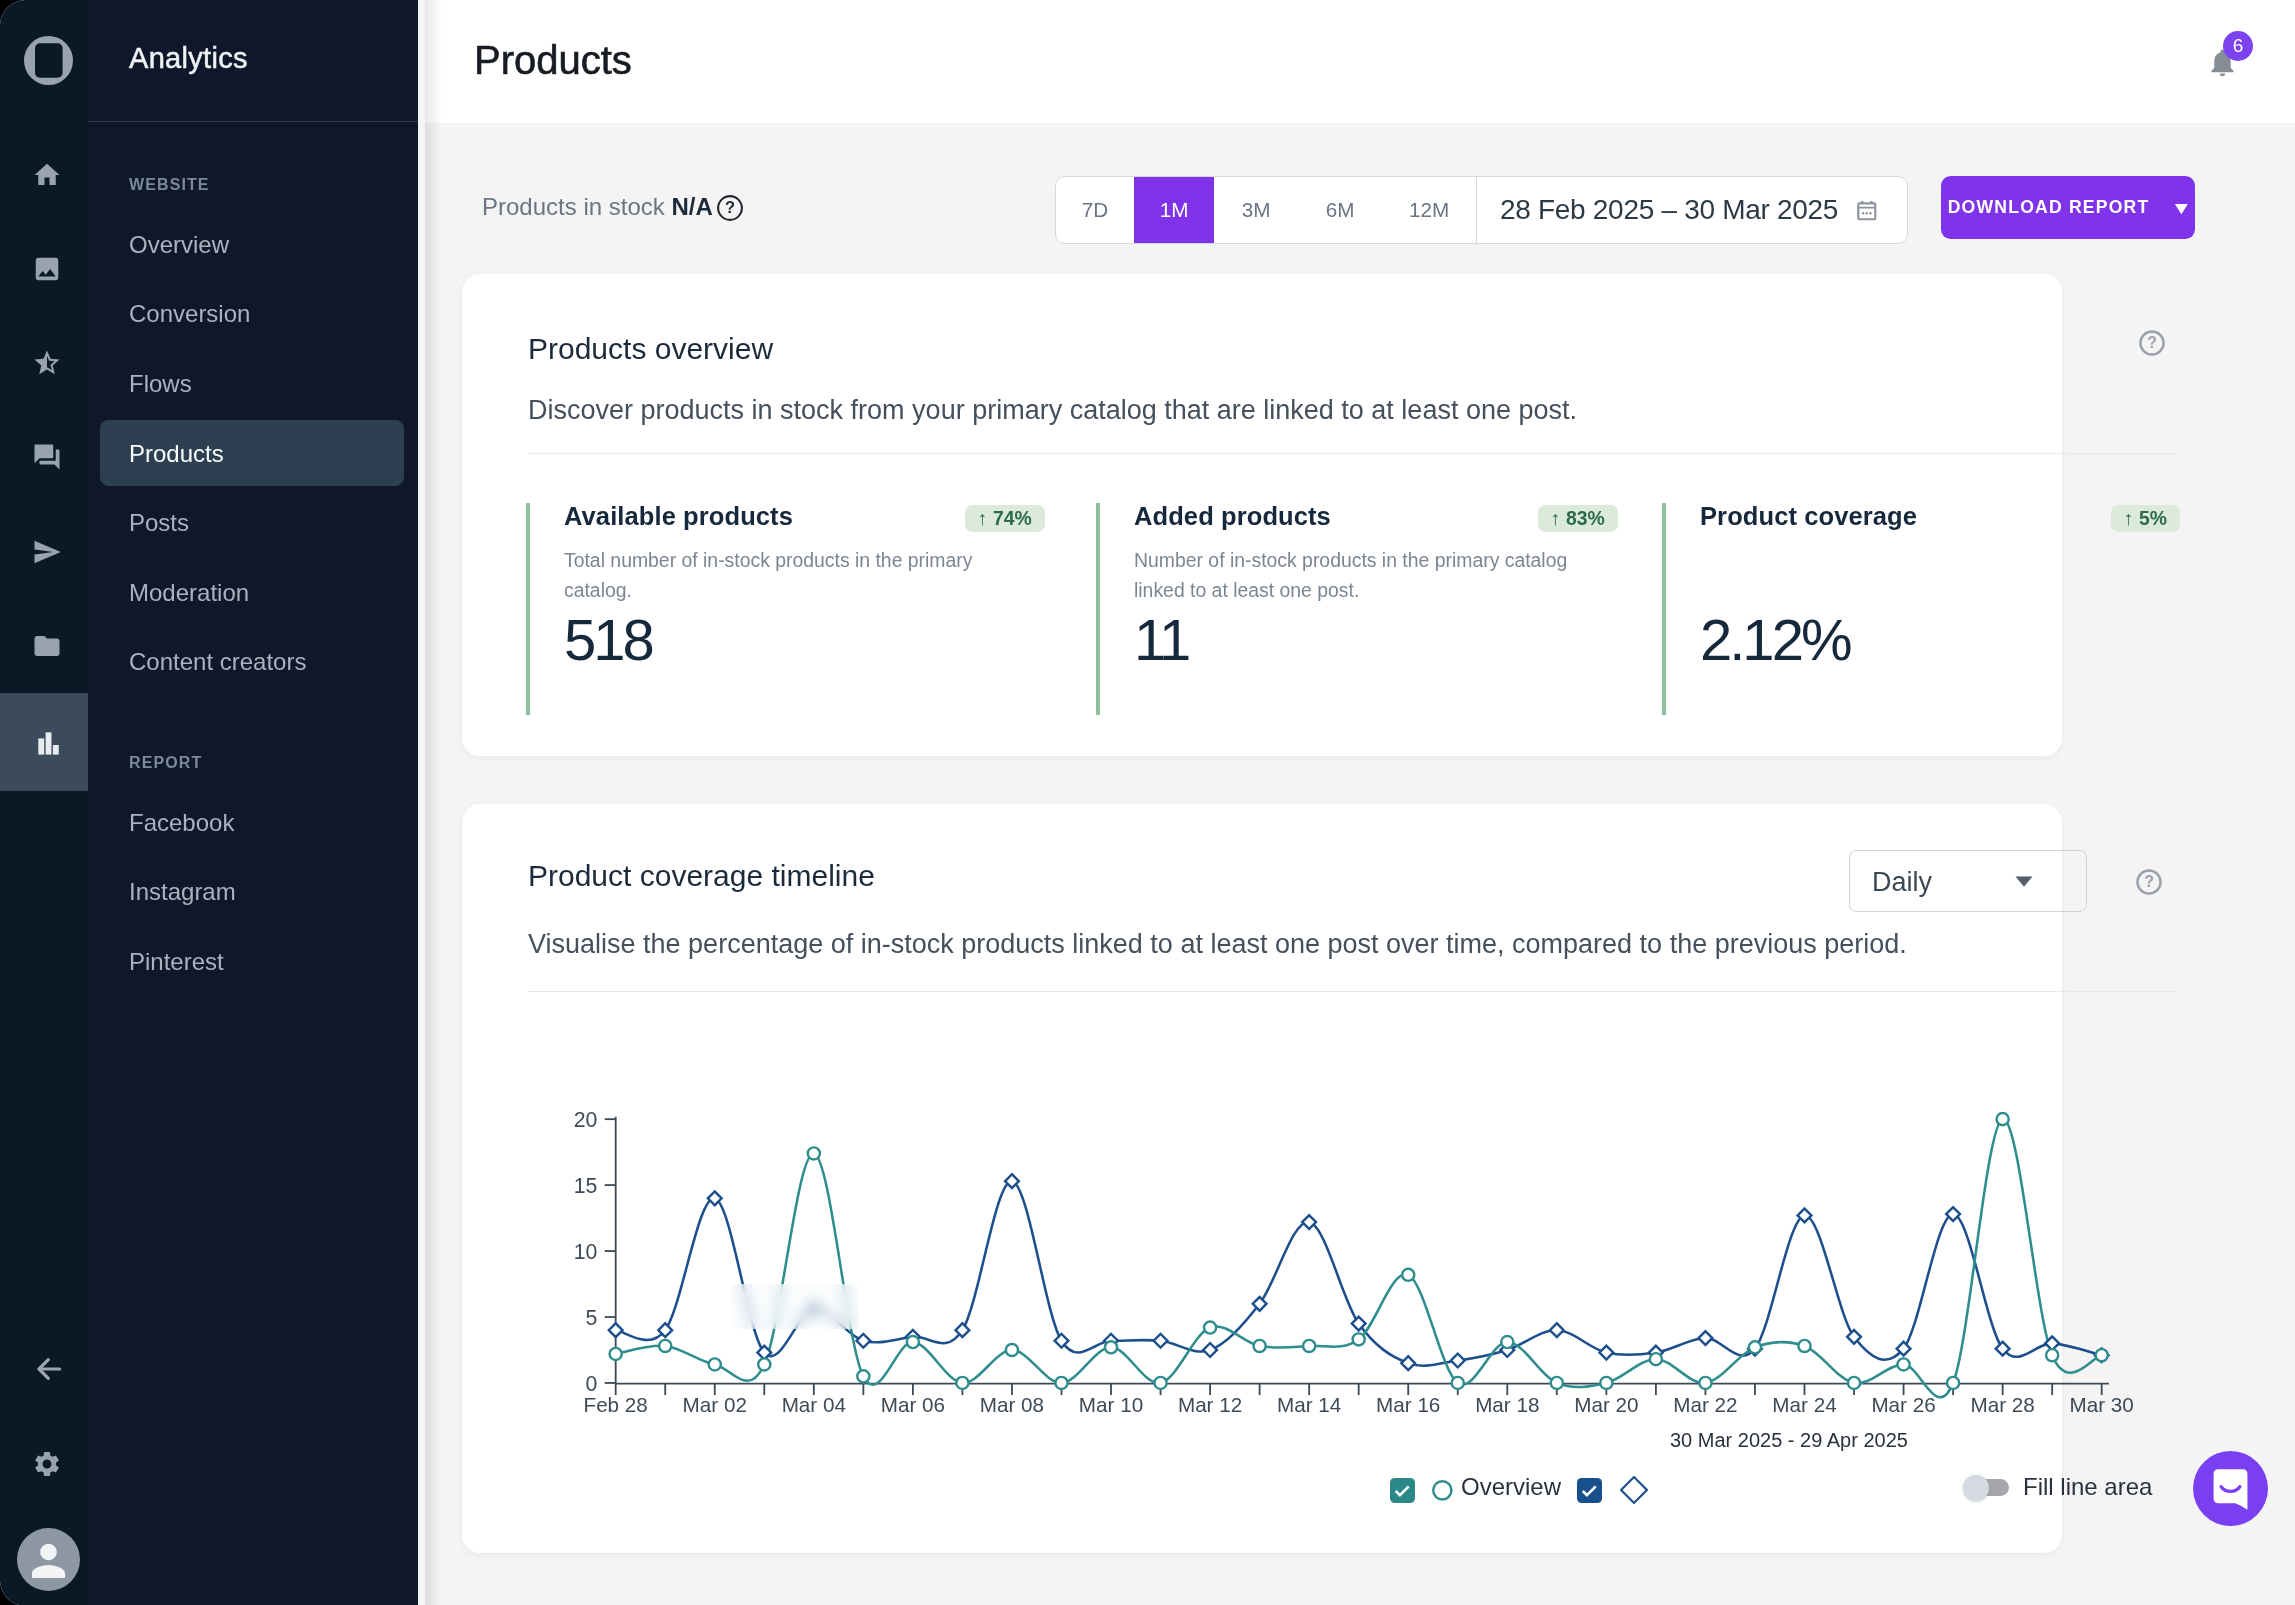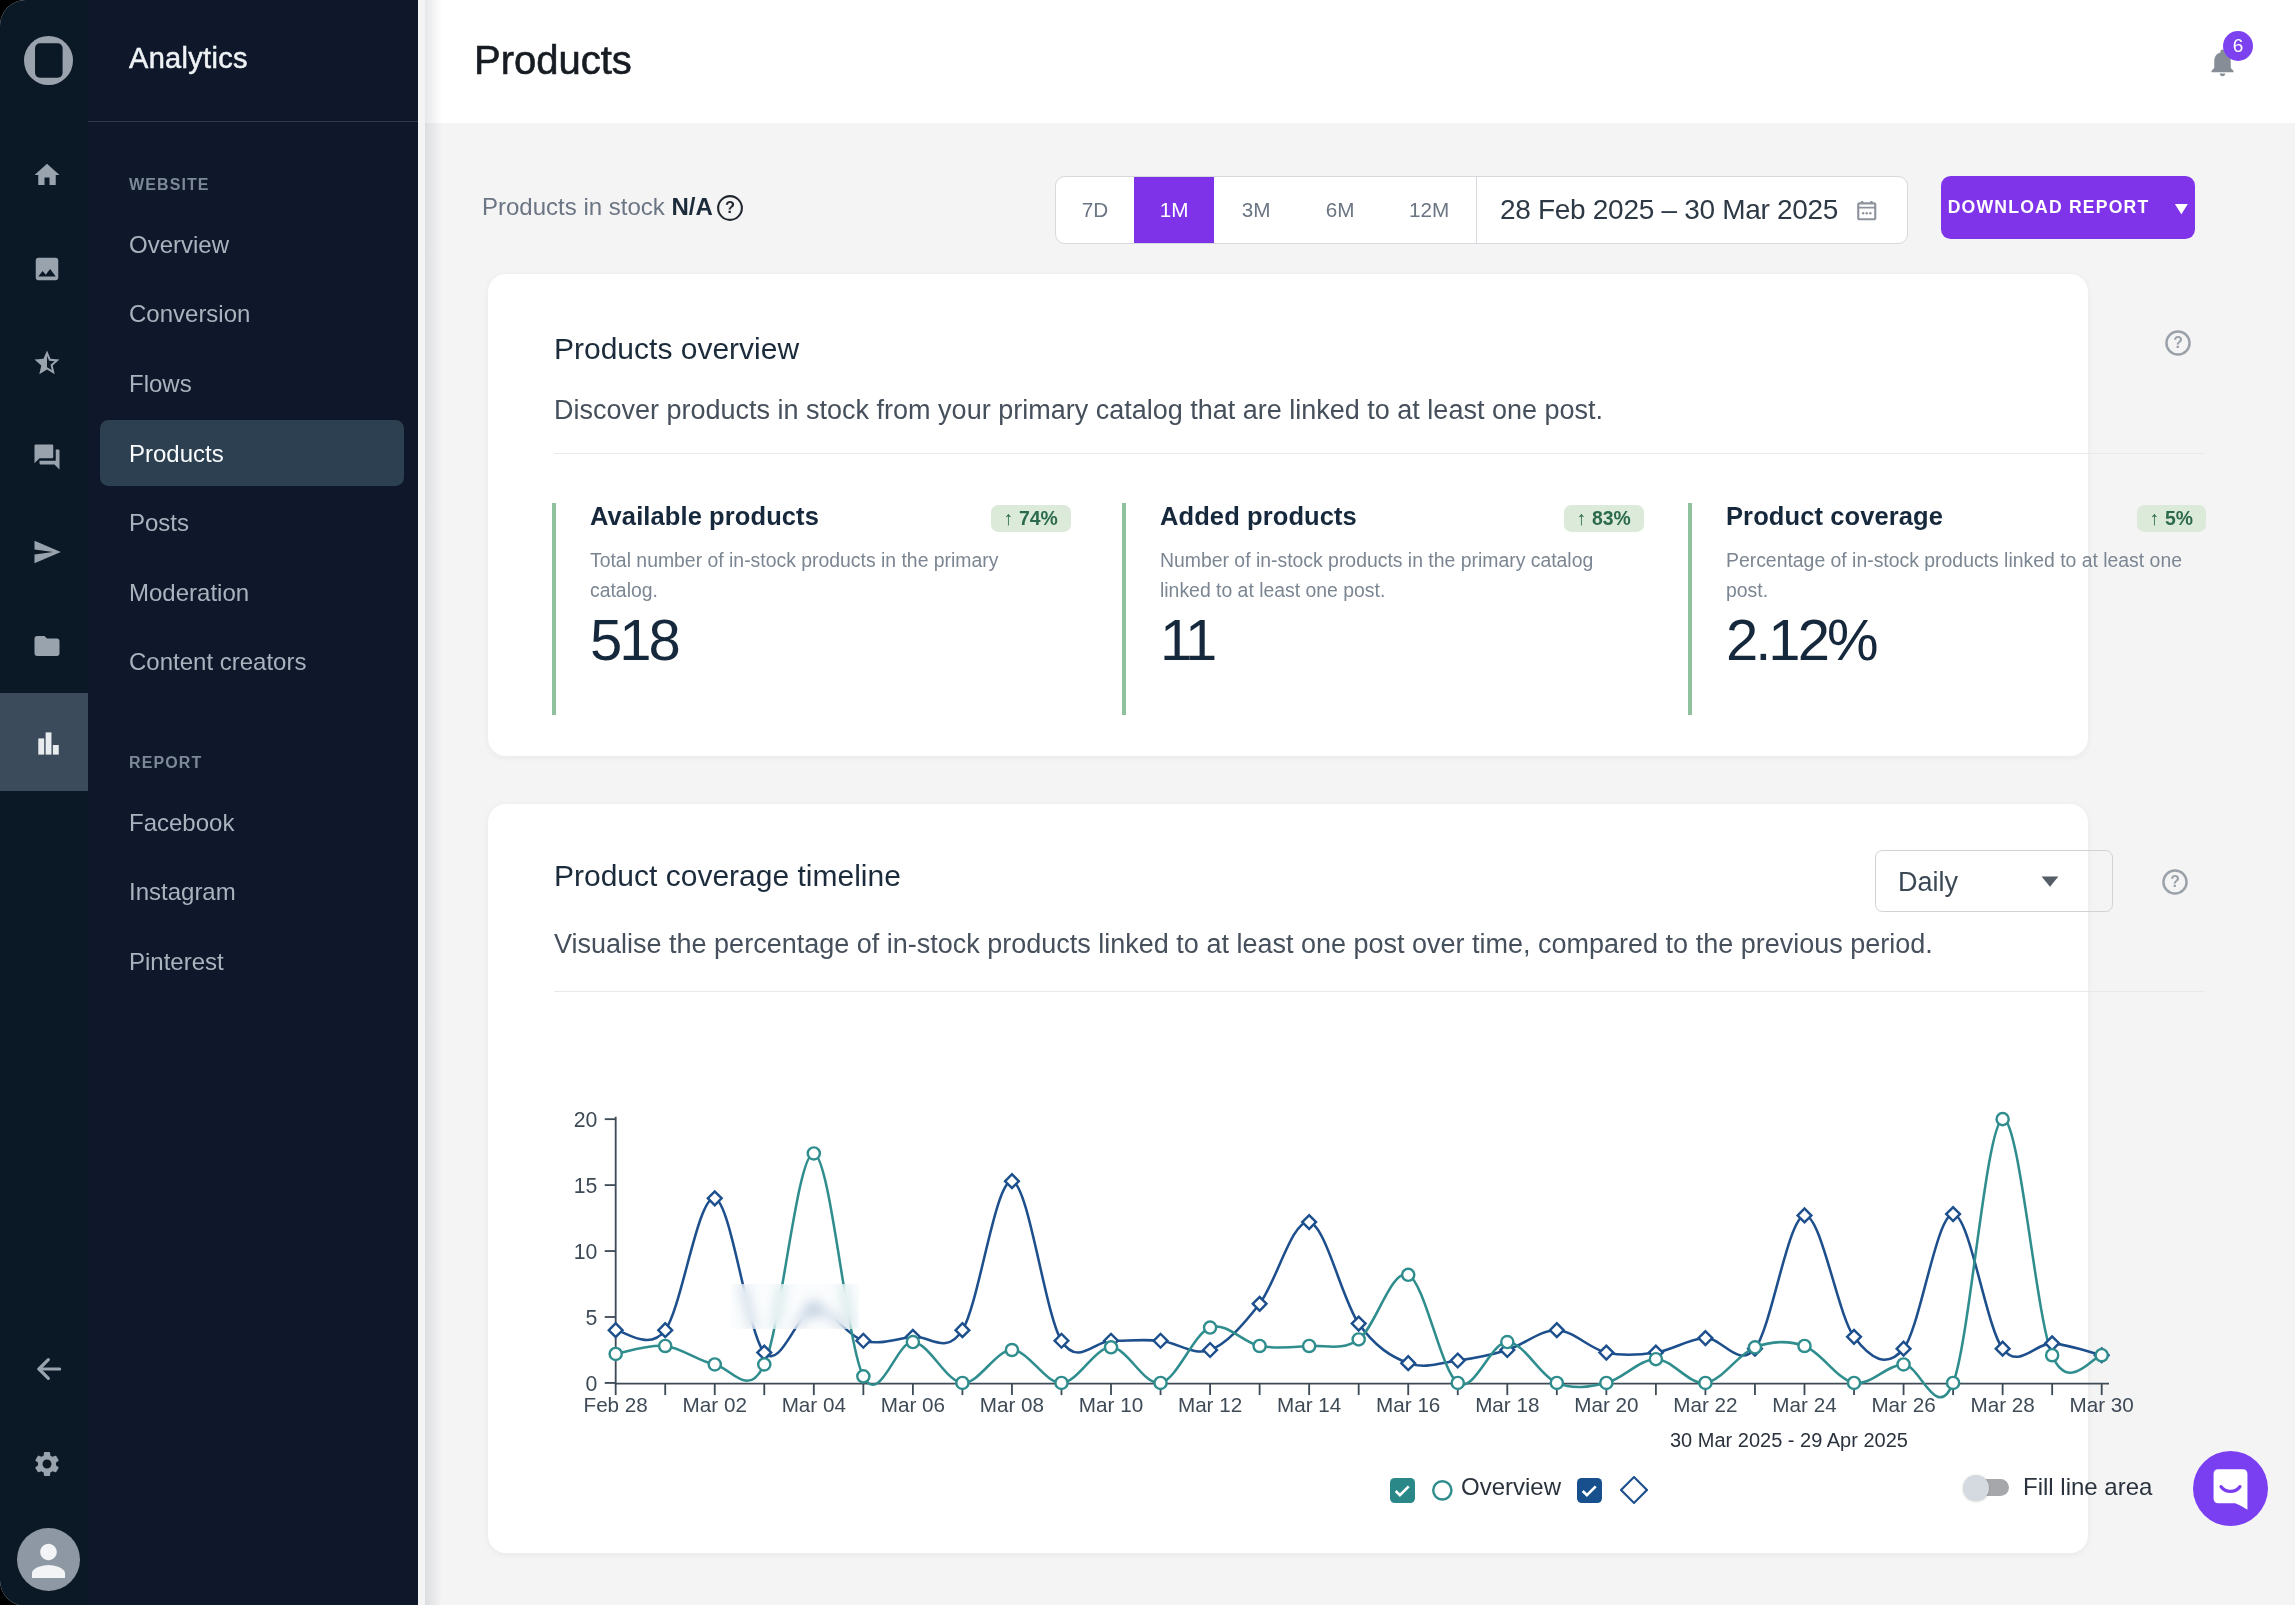--- a/index.html
+++ b/index.html
@@ -19,21 +19,21 @@
   #hdr { position:absolute; left:0; top:0; width:1870px; height:123px; background:#fff; }
   #main:before { content:""; position:absolute; left:0; top:0; width:17px; height:1606px; background:linear-gradient(90deg, rgba(13,26,40,.10), rgba(13,26,40,0)); z-index:5; }
   #hdr h1 { position:absolute; left:49px; top:38px; font-size:40px; font-weight:500; color:#171c23; letter-spacing:0px; -webkit-text-stroke:0.6px #171c23;}
   #stockRow { position:absolute; left:57px; top:193px; font-size:24px; color:#6b7583; }
   #stockRow b { color:#1c2b3a; font-weight:700; }
   #seg { position:absolute; left:630px; top:176px; width:853px; height:68px; background:#fff; border:1.2px solid #d5d8dc; border-radius:9.7px; display:flex; }
   .segBtn { width:84px; height:100%; display:flex; align-items:center; justify-content:center; font-size:20.7px; color:#6b7583; }
   .segSel { background:#7f33e9; color:#fff; }
   #dateBox { position:absolute; left:1051px; top:176px; width:432px; height:68px; border-left:1.2px solid #d5d8dc; display:flex; align-items:center; }
   #dlBtn { position:absolute; left:1516px; top:176px; width:254px; height:63px; background:#8034e9; border-radius:9.7px; color:#fff; font-size:17.6px; font-weight:700; letter-spacing:1.2px; display:flex; align-items:center; justify-content:center; }
-  .card { position:absolute; left:63px; width:1600px; background:#fff; border-radius:18px; box-shadow:0 1.8px 6px rgba(20,30,40,.05); }
+  .card { position:absolute; left:37px; width:1600px; background:#fff; border-radius:18px; box-shadow:0 1.8px 6px rgba(20,30,40,.05); }
   #card1 { top:274px; height:482px; }
   #card2 { top:804px; height:749px; }
   .ctitle { position:absolute; left:66px; font-size:30px; color:#1b2b3b; font-weight:500; }
   .cdesc { position:absolute; left:66px; font-size:27px; color:#46505c; }
   .cdivider { position:absolute; left:66px; width:1651px; height:1.2px; background:#e7e9eb; }
   .statcol { position:absolute; top:229px; width:571px; border-left:4.9px solid #90c19e; padding-left:34px; height:212px; }
   .statcol h3 { font-size:25.5px; font-weight:700; color:#16283c; letter-spacing:0.1px; line-height:1.05;}
   .badge { position:absolute; top:2.4px; height:27px; font-size:19.4px; font-weight:700; color:#2b6a4d; background:#dcead9; border-radius:7.3px; padding:0 12.8px; display:flex; align-items:center; }
   .sdesc { margin-top:15px; font-size:19.4px; line-height:30px; color:#7b8692; width:480px; }
   .bignum { position:absolute; top:108px; font-size:58px; color:#16283c; letter-spacing:-3px; line-height:1; }
@@ -89,21 +89,20 @@
       </div>
       <div class="statcol" style="left:634px">
         <h3>Added products</h3>
         <div class="badge" style="left:438px">↑ 83%</div>
         <div class="sdesc">Number of in-stock products in the primary catalog linked to at least one post.</div>
         <div class="bignum">11</div>
       </div>
       <div class="statcol" style="left:1200px">
         <h3>Product coverage</h3>
         <div class="badge" style="left:445px">↑ 5%</div>
-        <div class="sdesc">Percentage of in-stock products linked to at least one post.</div>
         <div class="bignum">2.12%</div>
       </div>
     </div>
 
     <div class="card" id="card2">
       <div class="ctitle" style="top:55px">Product coverage timeline</div>
       <div id="daily">
           <span style="position:absolute;left:22px;top:16px;">Daily</span>
           <svg style="position:absolute;right:53px;top:25px" width="18" height="12" viewBox="0 0 30 20">
             <path d="M1 1 L15 18 L29 1 Z" fill="#555d66"></path>

